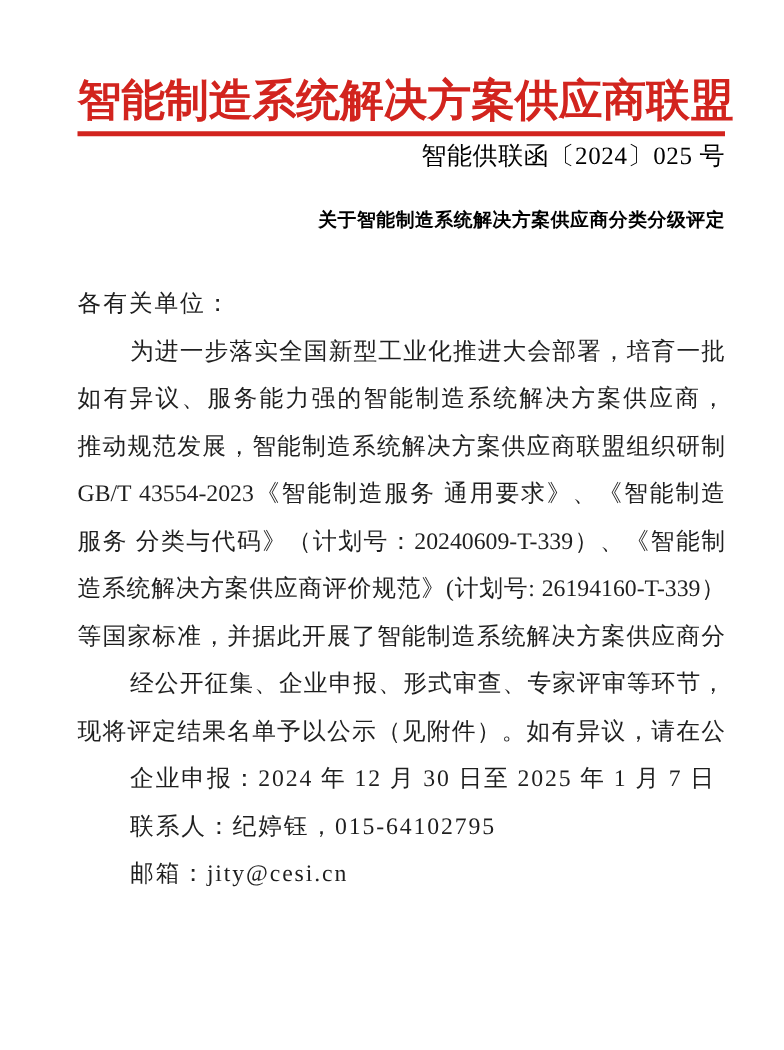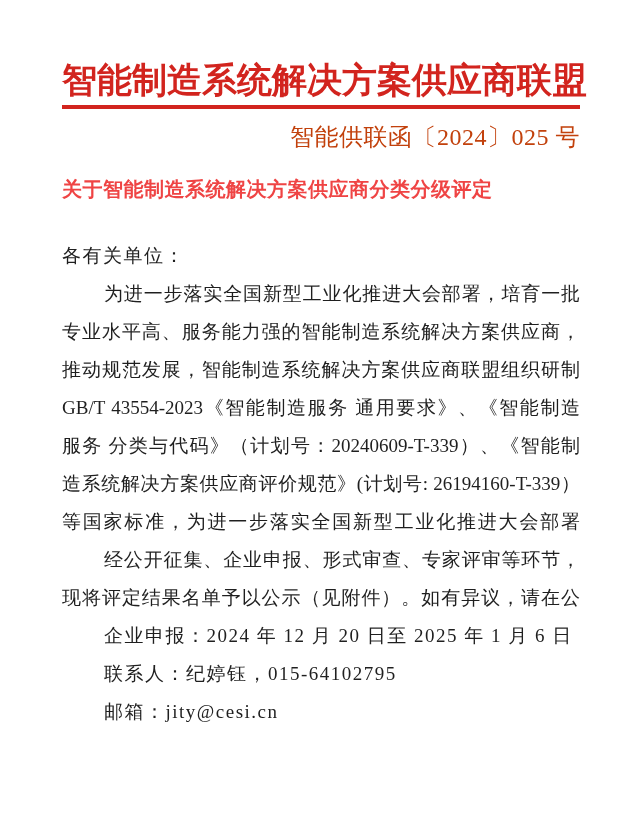--- a/index.html
+++ b/index.html
@@ -24,34 +24,34 @@
     line-height: 45px;
     color: var(--accent);
     white-space: nowrap;
   }
   .rule {
     height: 4px;
     background: var(--accent);
     margin-top: 2px;
   }
   .doc-number {
-    margin-top: 14px;
+    margin-top: 2px;
     text-align: right;
-    font-size: 24px;
+    font-size: 20px;
     line-height: 28px;
-    color: #c2410c;
+    color: #000000;
     letter-spacing: 0.5px;
   }
   .notice-title {
     margin: 20px 0 0 0;
-    font-size: 20px;
+    font-size: 15px;
     font-weight: bold;
-    text-align: left;
+    text-align: right;
     line-height: 37px;
-    color: #ef4444;
+    color: #000000;
     letter-spacing: 0.5px;
   }
   .body-block {
     margin-top: 29px;
     font-size: 19px;
     line-height: 38px;
   }
   .line { text-align: justify; }
   .j { text-align-last: justify; }       
   .indent { text-indent: 42px; }          
@@ -73,36 +73,36 @@
     <div class="notice-title">
       <div>关于智能制造系统解决方案供应商分类分级评定</div>
     </div>
 
     <div class="body-block">
 
       <div class="line ls">各有关单位：</div>
 
       <div>
         <div class="line j indent">为进一步落实全国新型工业化推进大会部署，培育一批</div>
-        <div class="line j">专业水平高、服务能力强的智能制造系统解决方案供应商，</div>
+        <div class="line j">如有异议、服务能力强的智能制造系统解决方案供应商，</div>
         <div class="line j">推动规范发展，智能制造系统解决方案供应商联盟组织研制</div>
         <div class="line j">GB/T 43554-2023《智能制造服务 通用要求》、《智能制造</div>
         <div class="line j">服务 分类与代码》（计划号：20240609-T-339）、《智能制</div>
         <div class="line j">造系统解决方案供应商评价规范》(计划号: 26194160-T-339）</div>
-        <div class="line j">等国家标准，为进一步落实全国新型工业化推进大会部署</div>
+        <div class="line j">等国家标准，并据此开展了智能制造系统解决方案供应商分</div>
       </div>
 
       <div>
         <div class="line j indent">经公开征集、企业申报、形式审查、专家评审等环节，</div>
         <div class="line j">现将评定结果名单予以公示（见附件）。如有异议，请在公</div>
       </div>
 
       <div>
         <div class="line ls detail">
-          <span>企业申报：</span><span>2024 年 12 月 20 日至 2025 年 1 月 6 日</span>
+          <span>企业申报：</span><span>2024 年 12 月 30 日至 2025 年 1 月 7 日</span>
         </div>
         <div class="line ls detail">
           <span>联系人：</span><span>纪婷钰，015-64102795</span>
         </div>
         <div class="line ls detail">
           <span>邮箱：</span><span>jity@cesi.cn</span>
         </div>
       </div>
 
     </div>

